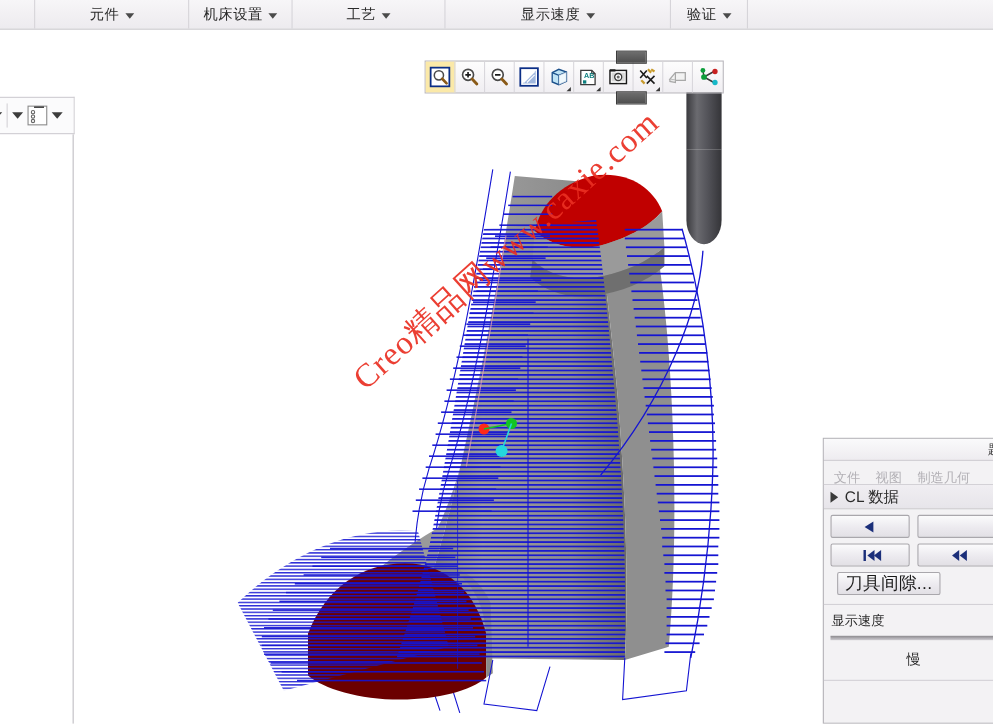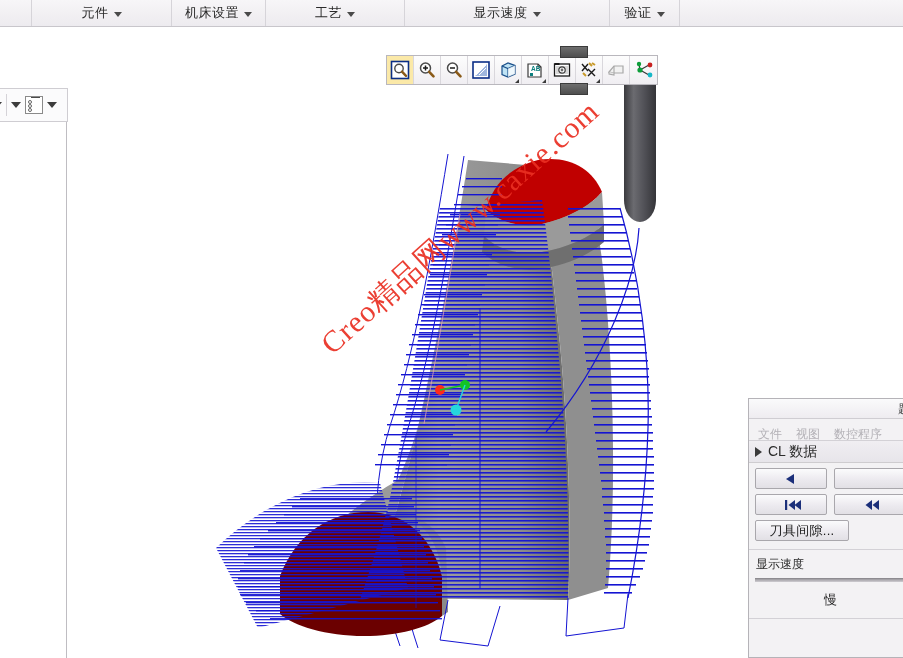--- a/index.html
+++ b/index.html
@@ -224,23 +224,24 @@
     background: linear-gradient(to bottom,#fbfbfc 0%, #eceaef 55%, #e2e0e5 100%);
     border: 1px solid #a9a7ac;
     border-radius: 2px;
     box-sizing: border-box;
     display: flex; align-items: center; justify-content: center;
     cursor: default;
   }
   .nc-btn.clearance {
     flex: 0 0 94px;
     justify-content: center;
-    font-size: 13px;
+    font-size: 16px;
     color: #1a1a1a;
     letter-spacing: 0.3px;
+    margin-left: 6px;
   }
   .nc-sep {
     height: 1px; background: #d3d1d6; margin: 3px 0 0 0;
   }
   .speed-label {
     padding: 6px 0 3px 7px;
     font-size: 12px; color: #2b2b2b;
   }
   .speed-track {
     margin: 2px 6px 0 6px;
@@ -700,21 +701,21 @@
 
   <div class="nc-panel">
 
     <div class="nc-titlebar">
       <span class="nc-title-text">题</span>
     </div>
 
     <div class="nc-menubar">
       <span class="nc-menu-item">文件</span>
       <span class="nc-menu-item">视图</span>
-      <span class="nc-menu-item">数控程序</span>
+      <span class="nc-menu-item">制造几何</span>
     </div>
 
     <div class="nc-section-hdr">
       <span class="tri-right"></span>
       <span class="nc-section-label">CL 数据</span>
     </div>
 
     <div class="nc-body">
 
       <div class="btn-row">

